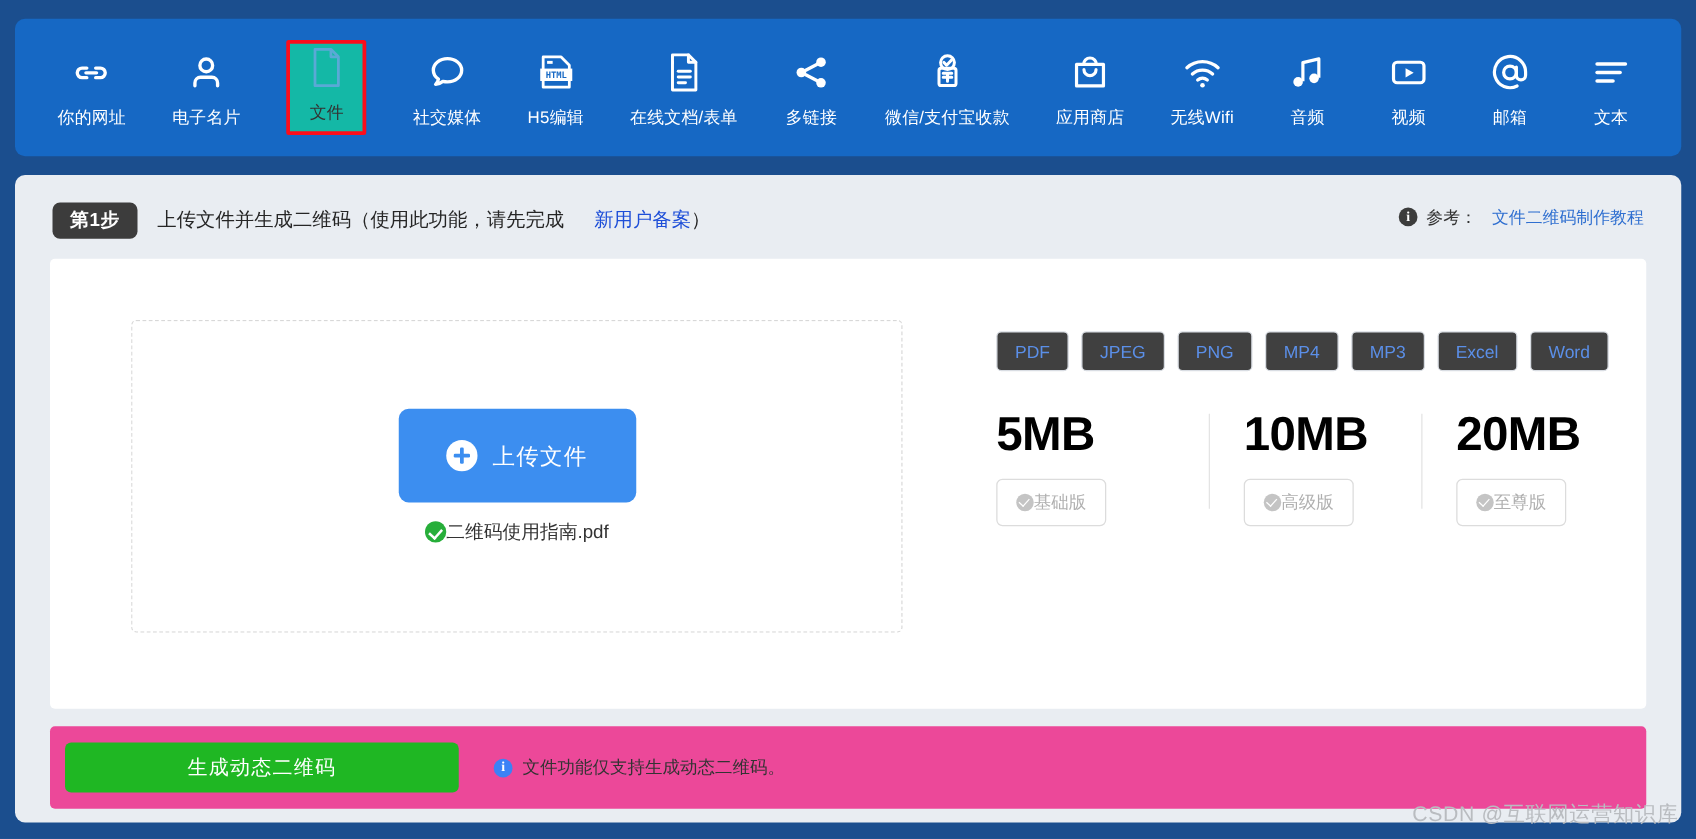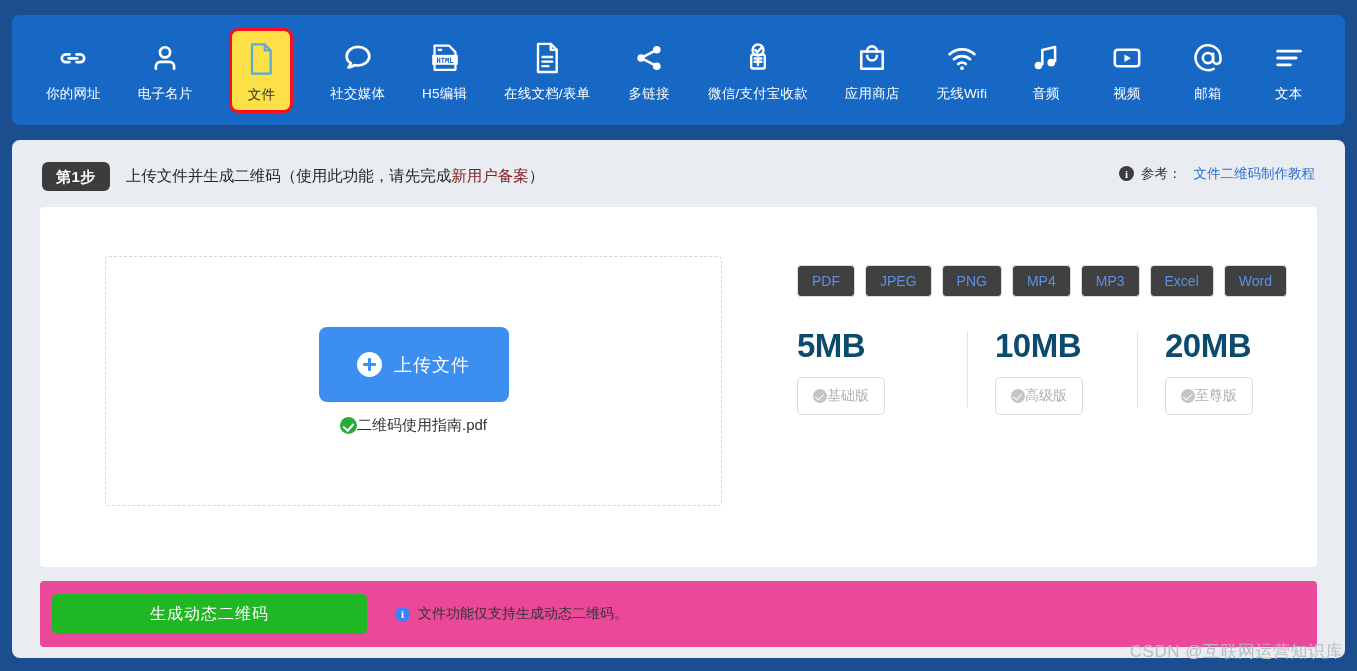--- a/index.html
+++ b/index.html
@@ -46,24 +46,24 @@
   }
   .nav-icon svg { display: block; }
   .nav-label {
     font-size: 13.5px;
     color: #ffffff;
     white-space: nowrap;
     letter-spacing: 0.2px;
   }
   
   .nav-item.selected {
-    background: #fde047;
+    background: #14b8a6;
     border: 3px solid #fc0d1b;
-    border-radius: 9px;
-    padding: 9px 12px 6px 12px;
+    border-radius: 2px;
+    padding: 0 12px 6px 12px;
     margin: 0 4px;
   }
   .nav-item.selected .nav-label { color: #333333; }
 
   
   .panel {
     position: absolute;
     left: 12px; top: 140px;
     width: 1333px; height: 518px;
     background: #e9edf2;
@@ -86,22 +86,23 @@
     letter-spacing: 0.5px;
     line-height: 1;
   }
   .step-title {
     font-size: 15.5px;
     color: #262626;
     margin-left: 16px;
     white-space: nowrap;
   }
   .step-title a {
-    color: #7f1d1d;
+    color: #1d4ed8;
     text-decoration: none;
+    margin-left: 24px;
   }
   .step-ref {
     position: absolute;
     right: 30px;
     top: 50%;
     transform: translateY(-50%);
     display: flex;
     align-items: center;
     gap: 7px;
     font-size: 13.5px;
@@ -240,23 +241,23 @@
   }
   .tier + .tier { padding-left: 28px; }
   .tier + .tier::before {
     content: "";
     position: absolute;
     left: 0; top: 4px;
     width: 1px; height: 76px;
     background: #e4e4e4;
   }
   .tier-size {
-    font-size: 33px;
+    font-size: 38px;
     font-weight: bold;
-    color: #0c4a6e;
+    color: #000000;
     letter-spacing: -0.5px;
     line-height: 1.15;
   }
   .tier-btn {
     margin-top: 12px;
     border: 1px solid #dcdcdc;
     border-radius: 5px;
     background: #fff;
     color: #b0b0b0;
     font-size: 14px;

